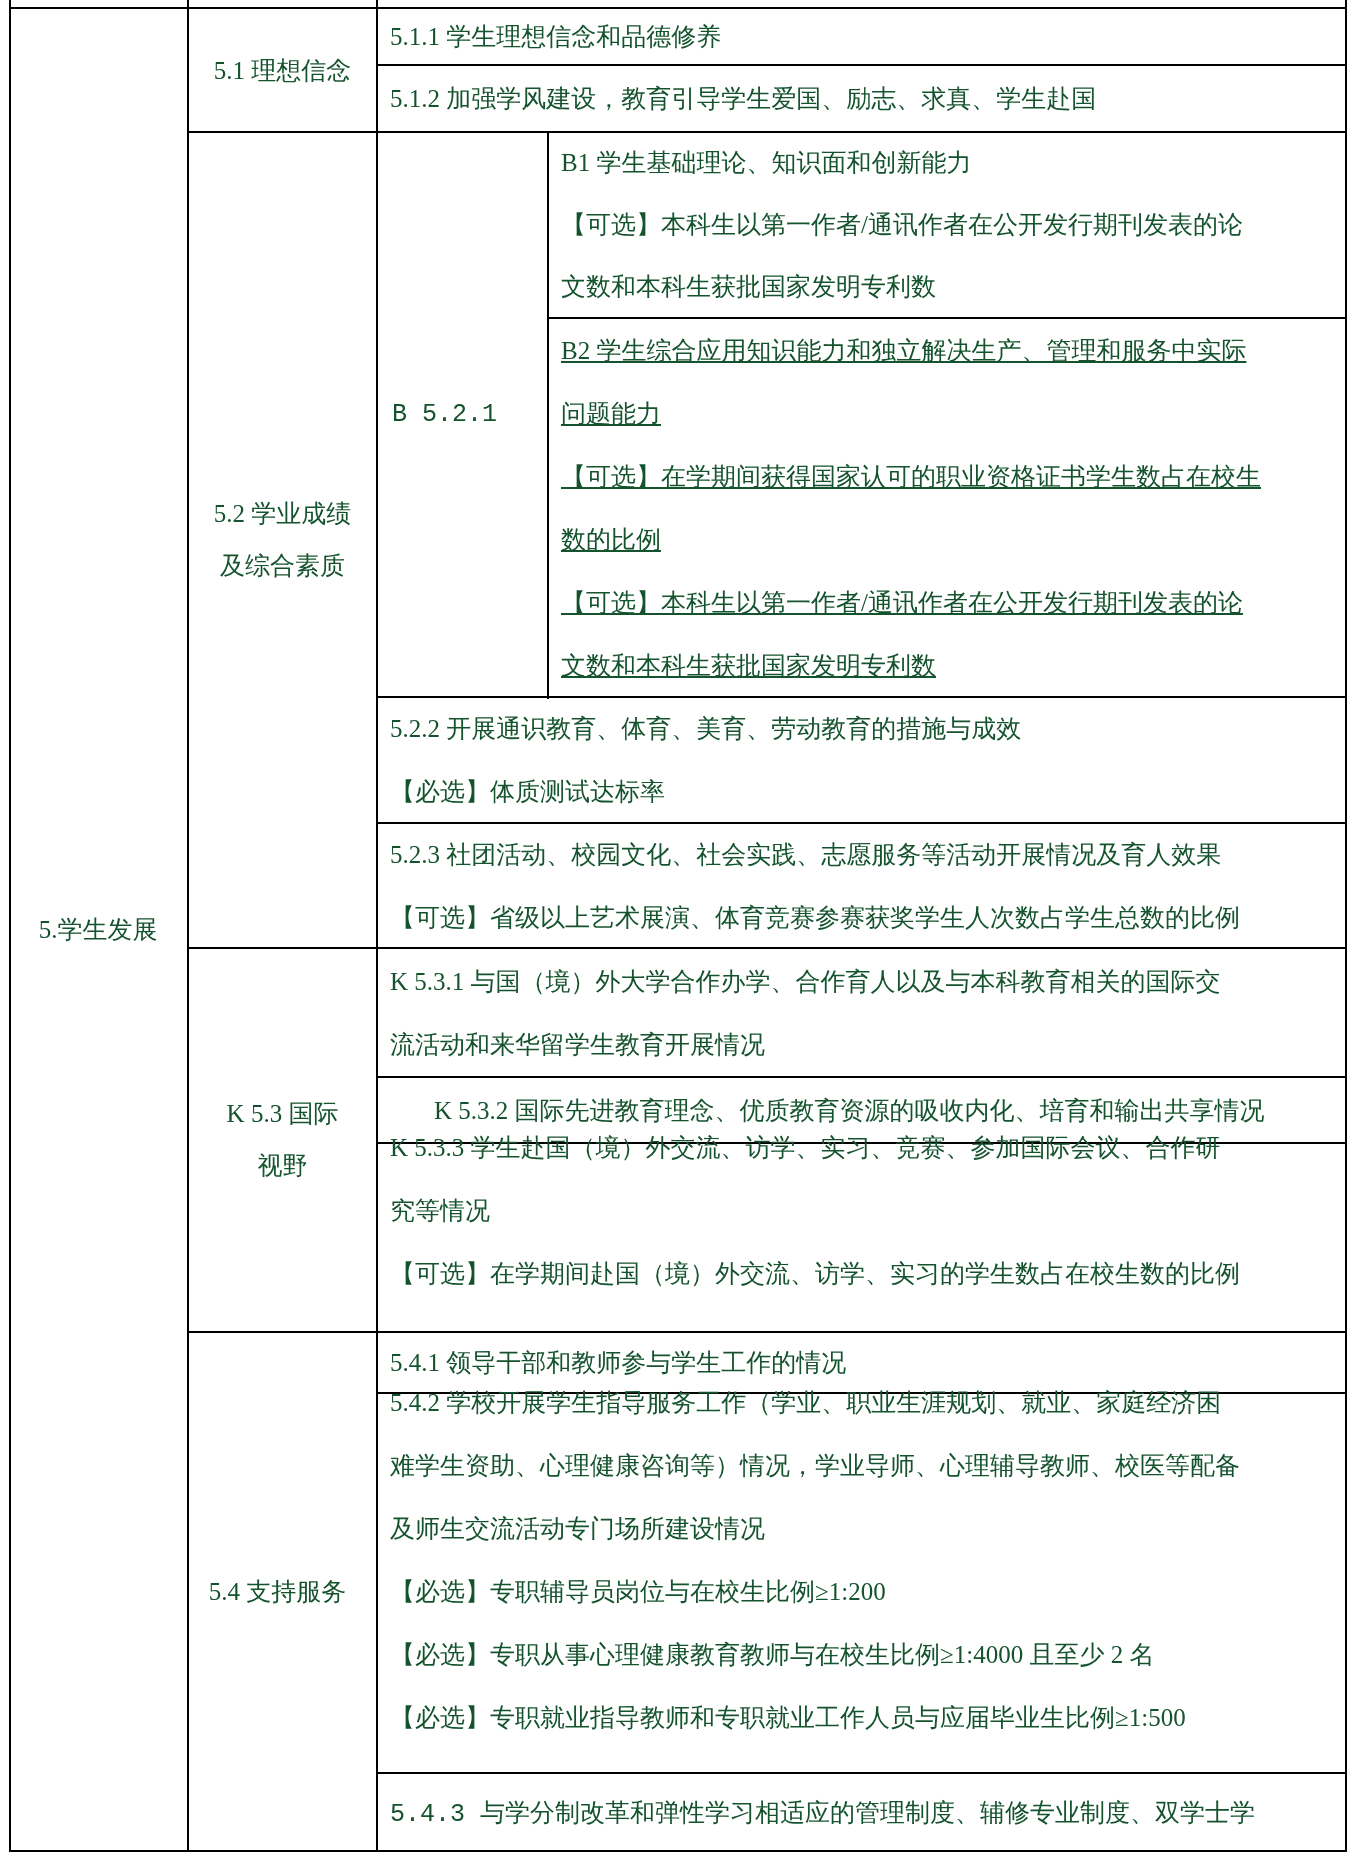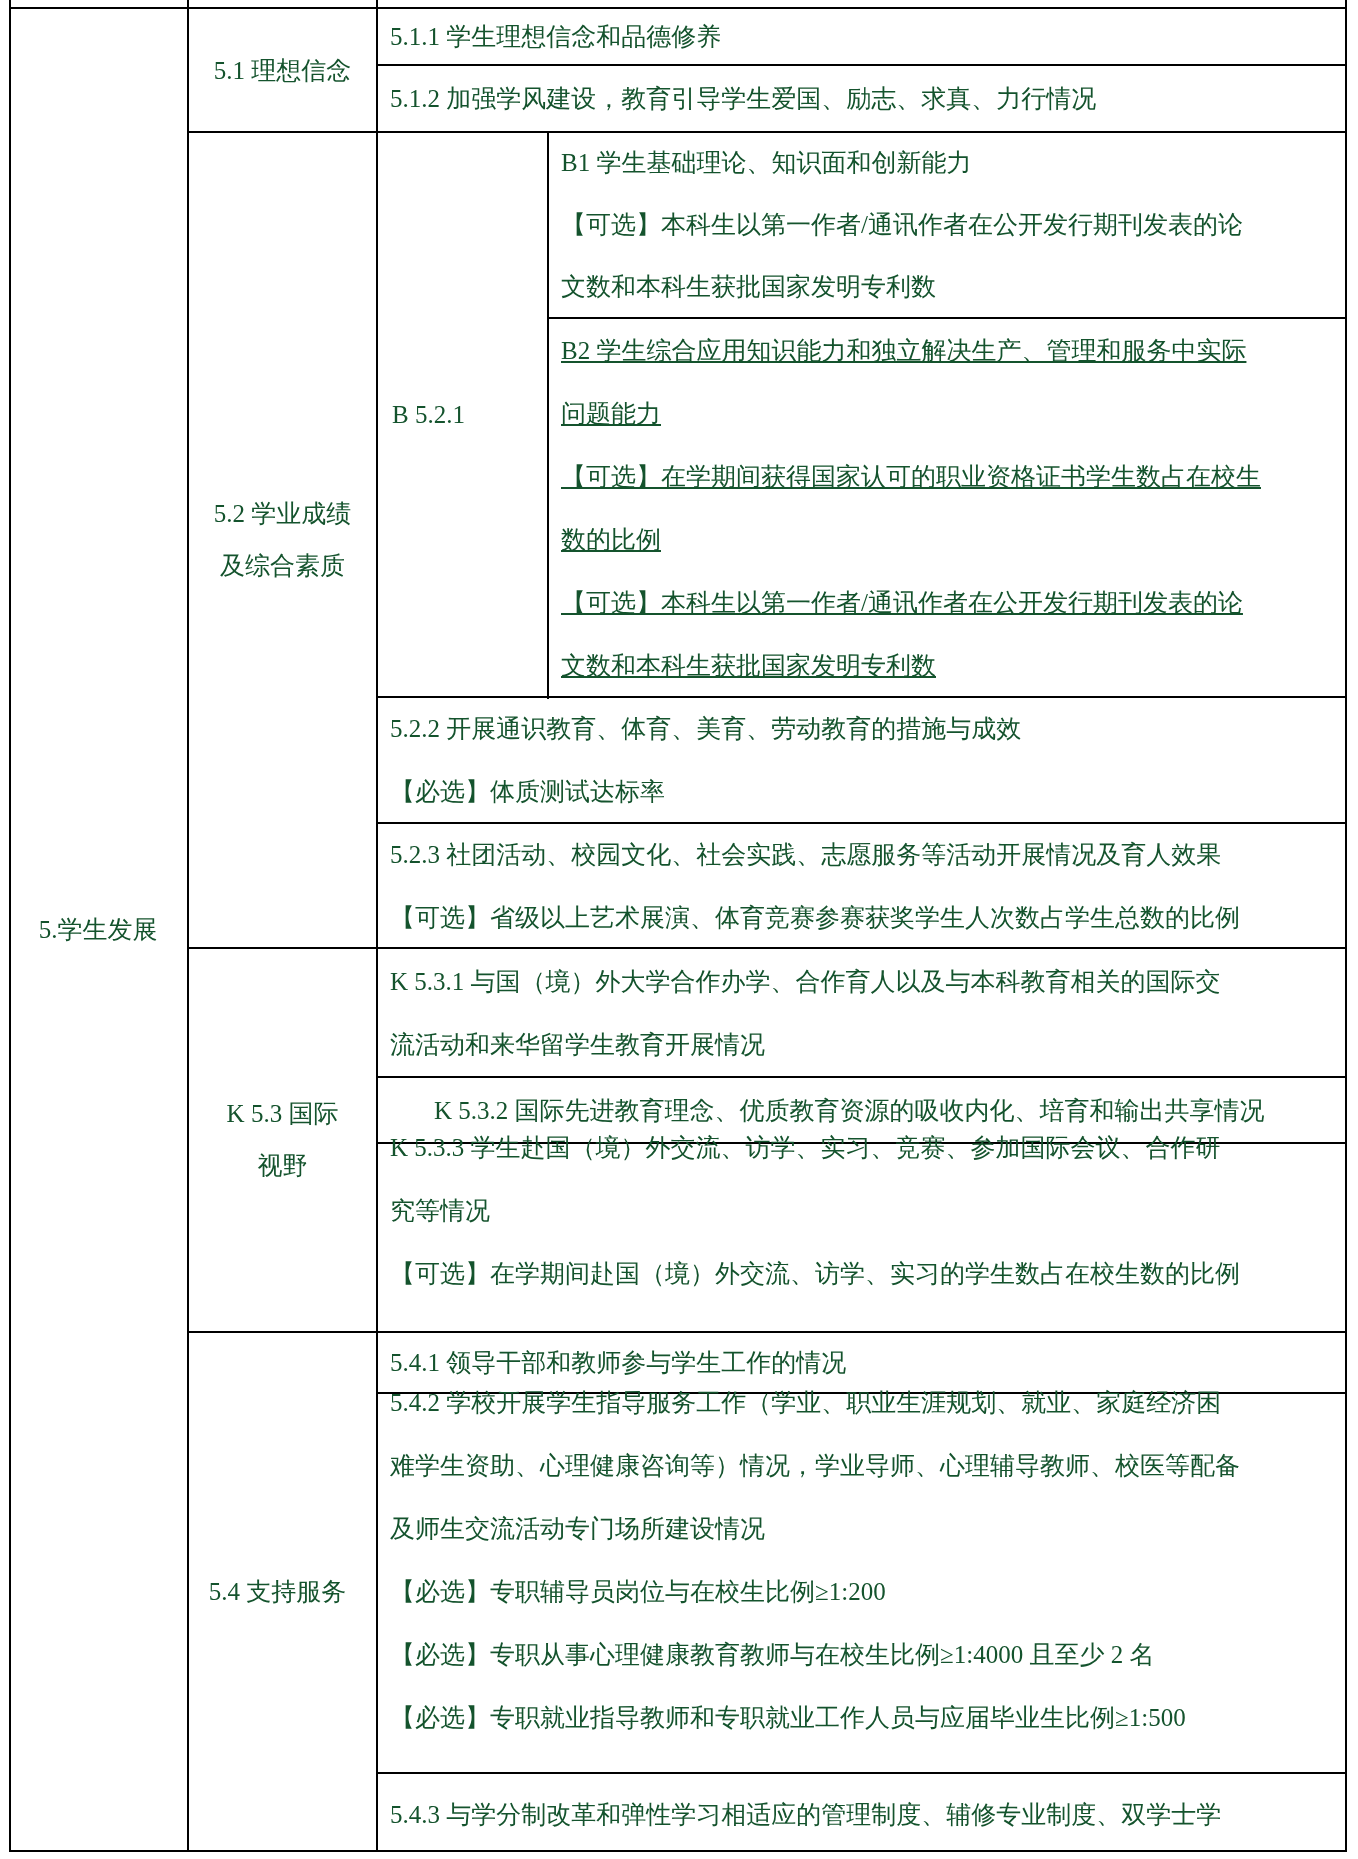--- a/index.html
+++ b/index.html
@@ -22,21 +22,21 @@
     display:flex;
     align-items:center;
     color:#14532d;
   }
   .center { justify-content:center; text-align:center; }
   .lines { white-space:pre-line; }
   .lh63 .lines { line-height:63px; }
   .lh62 .lines { line-height:62px; }
   .lh52 .lines { line-height:52px; }
   .pl12 { padding-left:12px; padding-right:4px; }
-  .pl14 { padding-left:14px; }
+  .pl14 { padding-left:14px;font-family:Liberation Mono, monospace; }
 </style>
 </head>
 <body>
 
 <div class="page">
 
   <div class="ln v" style="left:9px;top:0;height:1852px;"></div>
   <div class="ln v" style="left:187px;top:0;height:1852px;"></div>
   <div class="ln v" style="left:376px;top:0;height:1852px;"></div>
   <div class="ln v" style="left:547px;top:131px;height:568px;"></div>
@@ -72,21 +72,21 @@
 视野</div>
   </div>
   <div class="cell center" style="left:189px;top:1333px;width:177px;height:517px;">
     <div class="lines">5.4 支持服务</div>
   </div>
 
   <div class="cell pl12" style="left:378px;top:9px;width:967px;height:55px;">
     <div class="lines">5.1.1 学生理想信念和品德修养</div>
   </div>
   <div class="cell pl12" style="left:378px;top:66px;width:967px;height:65px;">
-    <div class="lines">5.1.2 加强学风建设，教育引导学生爱国、励志、求真、力行情况</div>
+    <div class="lines">5.1.2 加强学风建设，教育引导学生爱国、励志、求真、学生赴国</div>
   </div>
 
   <div class="cell pl14" style="left:378px;top:133px;width:169px;height:563px;">
     <div class="lines">B 5.2.1</div>
   </div>
   <div class="cell pl12 lh62" style="left:549px;top:133px;width:796px;height:184px;">
     <div class="lines">B1 学生基础理论、知识面和创新能力
 【可选】本科生以第一作者/通讯作者在公开发行期刊发表的论
 文数和本科生获批国家发明专利数</div>
   </div>
@@ -124,17 +124,17 @@
     <div class="lines">5.4.1 领导干部和教师参与学生工作的情况</div>
   </div>
   <div class="cell pl12 lh63" style="left:378px;top:1394px;width:967px;height:332px;border-radius:11px;">
     <div class="lines">5.4.2 学校开展学生指导服务工作（学业、职业生涯规划、就业、家庭经济困
 难学生资助、心理健康咨询等）情况，学业导师、心理辅导教师、校医等配备
 及师生交流活动专门场所建设情况
 【必选】专职辅导员岗位与在校生比例≥1:200
 【必选】专职从事心理健康教育教师与在校生比例≥1:4000 且至少 2 名
 【必选】专职就业指导教师和专职就业工作人员与应届毕业生比例≥1:500</div>
   </div>
-  <div class="cell pl12 lh63" style="left:378px;top:1774px;width:967px;height:80px;">
+  <div class="cell pl12 lh63" style="left:378px;top:1774px;width:967px;height:80px;font-family:Liberation Mono, monospace;">
     <div class="lines">5.4.3 与学分制改革和弹性学习相适应的管理制度、辅修专业制度、双学士学</div>
   </div>
 
 </div>
 
 </body></html>

